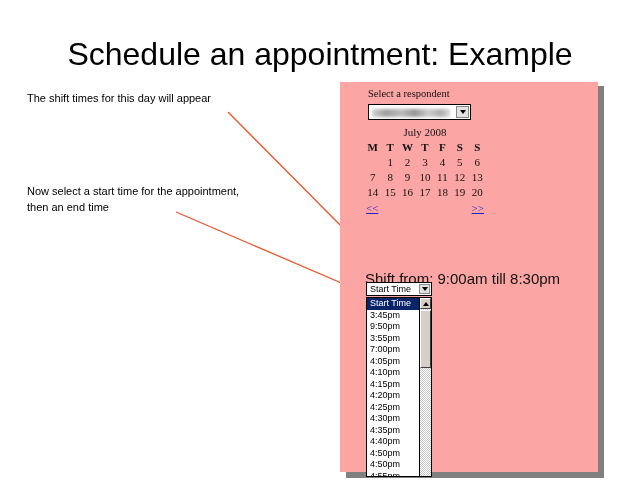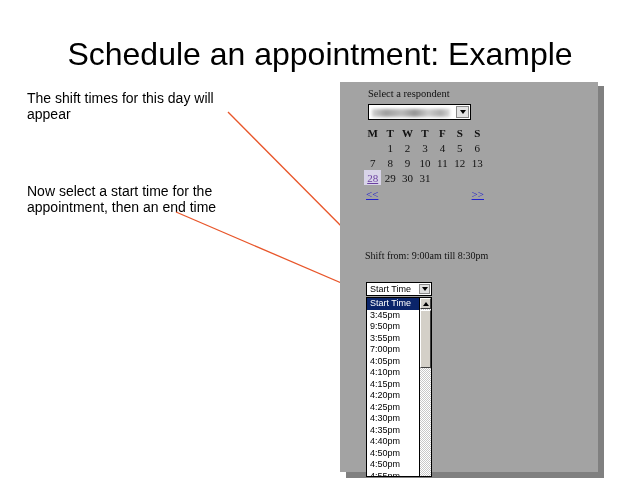--- a/index.html
+++ b/index.html
@@ -9,30 +9,30 @@
   }
   
   .slide-title{
     position:absolute;left:0;top:36px;width:640px;text-align:center;
     font-family:"Liberation Sans",sans-serif;
     font-size:32px;color:#000000;letter-spacing:0px;white-space:nowrap;
   }
   
   .note{
     position:absolute;font-family:"Liberation Sans",sans-serif;
-    font-size:14px;line-height:16px;color:#000000;
+    font-size:11px;line-height:16px;color:#000000;
   }
   #note1{left:27px;top:90px;width:215px;}
   #note2{left:27px;top:157px;width:215px;margin-top:26px;}
   
   .arrows{position:absolute;left:0;top:0;width:640px;height:480px;pointer-events:none;}
   
   .shot{
     position:absolute;left:340px;top:82px;width:258px;height:390px;
-    background:#a3a3a3;
+    background:#fca5a5;
   }
   .shot-shadow-r{position:absolute;left:598px;top:86px;width:6px;height:390px;background:#808080;}
   .shot-shadow-b{position:absolute;left:346px;top:472px;width:258px;height:6px;background:#808080;}
   .lbl-respondent{
     position:absolute;left:28px;top:6px;font-family:"Liberation Serif",serif;
     font-size:10.5px;color:#111;
   }
   
   .resp-select{
     position:absolute;left:28px;top:22px;width:103px;height:16px;
@@ -56,22 +56,22 @@
   table.cal-grid{border-collapse:collapse;width:122px;font-size:11px;color:#111;}
   table.cal-grid th{font-weight:bold;text-align:center;padding:1px 0;width:17px;}
   table.cal-grid td{text-align:center;padding:1px 0;width:17px;height:13px;}
   td.day-sel{background:#d8d4e8;}
   td.day-sel a{color:#6a3fa0;text-decoration:underline;}
   .cal-nav{position:relative;width:122px;height:14px;margin-top:3px;font-family:"Liberation Serif",serif;font-size:11px;}
   .cal-nav a{color:#2222cc;text-decoration:underline;}
   .nav-prev{position:absolute;left:2px;top:0;}
   .nav-next{position:absolute;right:2px;top:0;}
   .shift-line{
-    position:absolute;left:25px;top:168px;font-family:Liberation Serif, serif;
-    font-size:10px;color:#111;white-space:nowrap;
+    position:absolute;left:25px;top:188px;font-family:Liberation Sans, sans-serif;
+    font-size:15px;color:#111;white-space:nowrap;
   }
   
   .st-select{
     position:absolute;left:26px;top:200px;width:66px;height:14px;
     border:1px solid #000;background:#fff;box-sizing:border-box;
     font-family:"Liberation Sans",sans-serif;font-size:9px;color:#000;
   }
   .st-select .val{position:absolute;left:3px;top:1px;}
   .st-select .btn{
     position:absolute;right:1px;top:1px;width:11px;height:10px;background:#e0e0e0;
@@ -127,20 +127,21 @@
   <div class="lbl-respondent">Select a respondent</div>
 
   <div class="resp-select">
     <div class="resp-blur"></div>
     <div class="resp-arrow">
         <span class="tri-down"></span>
       </div>
   </div>
 
   <div class="cal">
+    <div class="cal-caption">July 2008</div>
     <table class="cal-grid">
       <thead>
         <tr>
           <th>M</th>
           <th>T</th>
           <th>W</th>
           <th>T</th>
           <th>F</th>
           <th>S</th>
           <th>S</th>
@@ -159,27 +160,27 @@
           <tr>
             <td>7</td>
             <td>8</td>
             <td>9</td>
             <td>10</td>
             <td>11</td>
             <td>12</td>
             <td>13</td>
           </tr>
           <tr>
-            <td class="day-sel"><a href="#">28</a></td>
-            <td>29</td>
-            <td>30</td>
-            <td>31</td>
-            <td></td>
-            <td></td>
-            <td></td>
+            <td>14</td>
+            <td>15</td>
+            <td>16</td>
+            <td>17</td>
+            <td>18</td>
+            <td>19</td>
+            <td>20</td>
           </tr>
         </tbody>
     </table>
     <div class="cal-nav">
       <a class="nav-prev" href="#">&lt;&lt;</a>
       <a class="nav-next" href="#">&gt;&gt;</a>
     </div>
   </div>
 
   <div class="shift-line">Shift from: 9:00am till 8:30pm</div>

